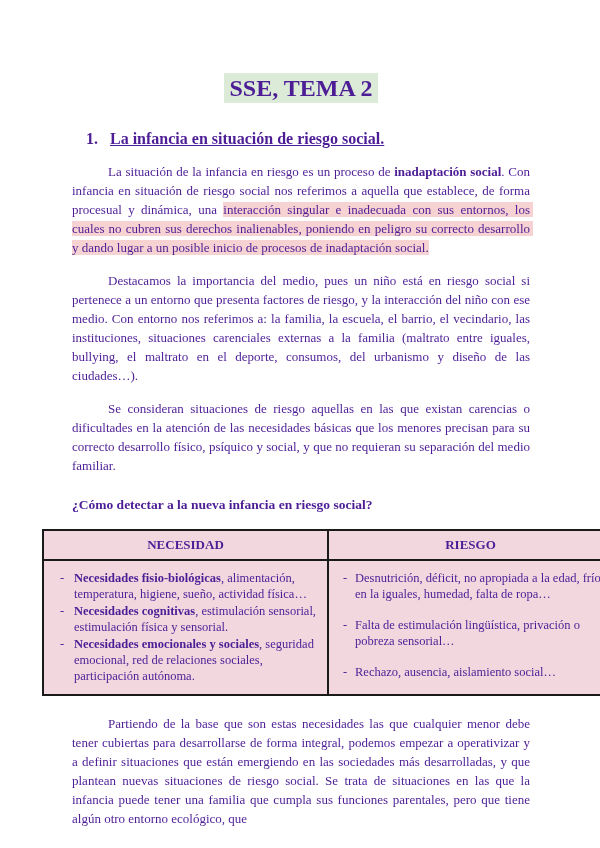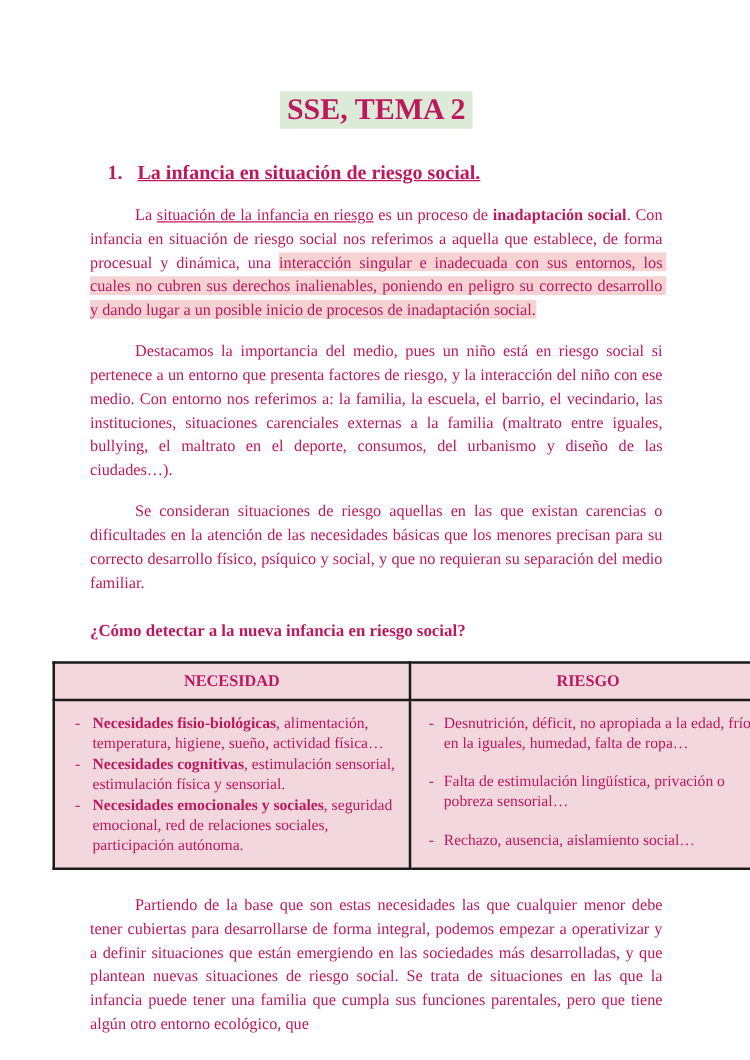--- a/index.html
+++ b/index.html
@@ -1,21 +1,21 @@
 <!DOCTYPE html>
 <html><head>
 <meta charset="utf-8">
 <style>
   html,body{margin:0;padding:0;background:#ffffff;}
   .page{
     position:relative;
     width:600px;height:848px;
     background:#ffffff;
     font-family:"Liberation Serif","DejaVu Serif",serif;
-    color:#be185d;
+    color:#4c1d95;
     overflow:hidden;
     box-sizing:border-box;
     padding:72px 70px 0 72px;
   }
   .title-block{text-align:center;margin:0 0 22px 0;}
   .title-line1{
     font-size:24px;font-weight:bold;line-height:32px;margin-bottom:8px;
   }
   .title-line1 .hl, .title-line2 .hl{
     background:#dcead8;
@@ -33,21 +33,21 @@
   }
   .section-heading .num{display:inline-block;margin-right:12px;}
   p.body-par{
     font-size:13px;line-height:19px;
     text-align:justify;
     text-indent:36px;
     margin:0 0 14px 0;
   }
   .seg{white-space:pre-wrap;}
   .seg.bold{font-weight:bold;}
-  .seg.underline{text-decoration:underline;}
+  .seg.underline{}
   .seg.bold-underline{font-weight:bold;text-decoration:underline;}
   .seg.highlight{background:#f6d2d2;}
   .subheading{
     font-size:13.5px;font-weight:bold;
     margin:22px 0 16px 0;
   }
   table.needs-table{
     border-collapse:collapse;
     width:572px;
     margin:10px 0 18px -30px;

